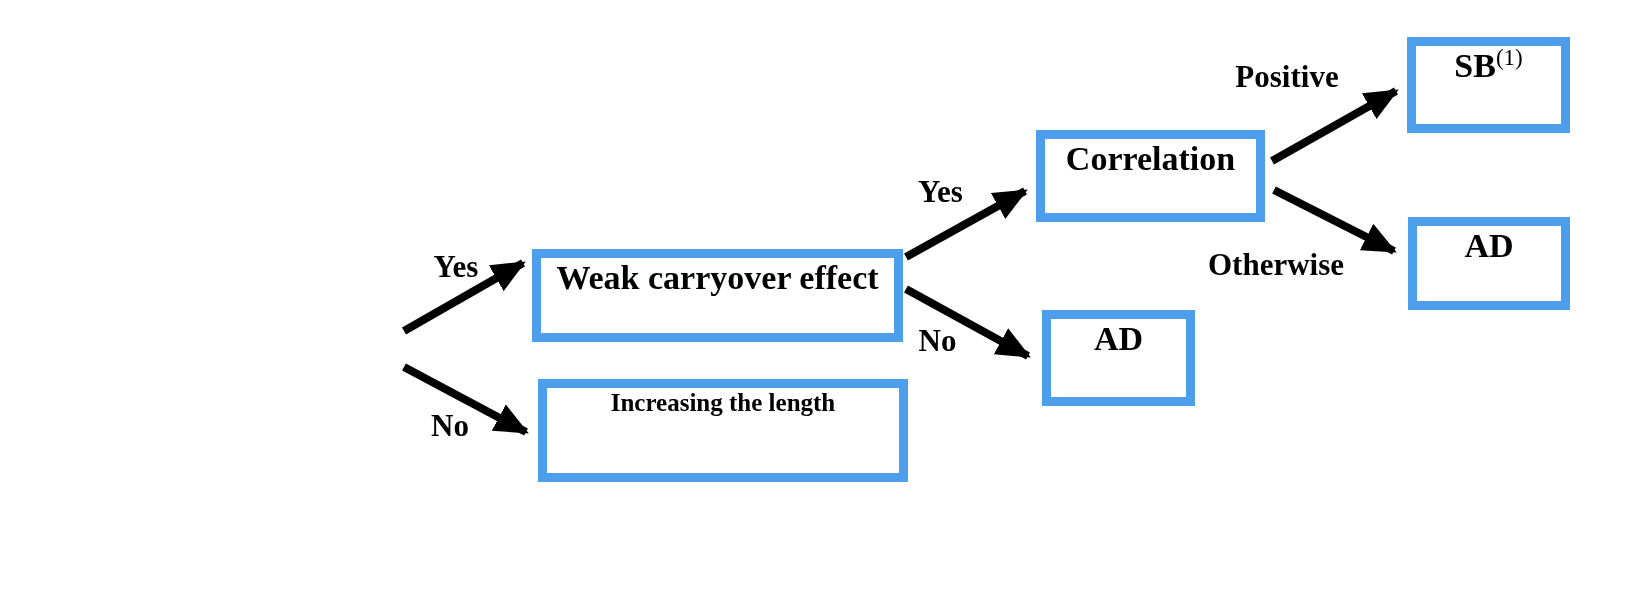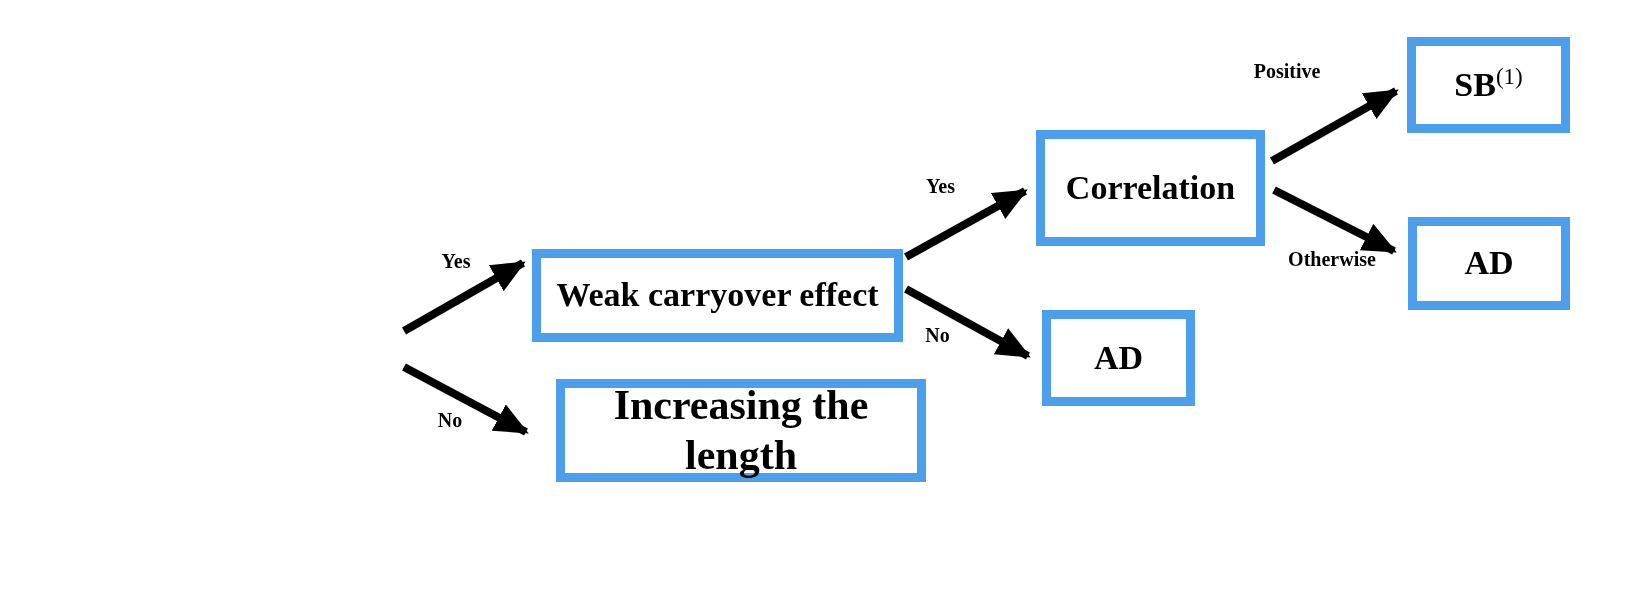--- a/index.html
+++ b/index.html
@@ -19,55 +19,55 @@
   }
   .arrows{position:absolute;left:0;top:0;width:1640px;height:594px;}
   .arrows line{stroke:var(--arrow);stroke-width:8;}
   #arrowhead path{fill:var(--arrow);}
   .node{
     position:absolute;
     box-sizing:border-box;
     border:9px solid var(--accent);
     background:var(--bg);
     display:flex;
-    align-items:center;
+    align-items:flex-start;
     justify-content:center;
     text-align:center;
     font-weight:bold;
     font-size:34px;
     line-height:1.18;
     white-space:nowrap;
   }
-  .node.wrap{white-space:normal;font-size:42px;margin-left:18px;}
+  .node.wrap{white-space:normal;font-size:25px;}
   .node sup{
     font-weight:normal;
     font-size:23px;
     vertical-align:super;
     line-height:0;
   }
   #node-markov      {left:32px;  top:304px; width:368px; height:99px;}
   #node-weak        {left:532px; top:217px; width:371px; height:93px;margin-top:32px;}
   #node-increase    {left:538px; top:379px; width:370px; height:103px;}
-  #node-correlation {left:1036px;top:130px; width:229px; height:116px;}
+  #node-correlation {left:1036px;top:130px; width:229px; height:92px;}
   #node-ad-mid      {left:1042px;top:310px; width:153px; height:96px;}
   #node-sb          {left:1407px;top:37px;  width:163px; height:96px;}
   #node-ad-right    {left:1408px;top:217px; width:162px; height:93px;}
   .edge-label{
     position:absolute;
     font-weight:bold;
-    font-size:20px;
+    font-size:31px;
     line-height:1;
     text-align:center;
   }
   #label-yes1      {left:428px; top:251px; width:56px;}
   #label-no1       {left:420px; top:410px; width:60px;}
   #label-yes2      {left:908px; top:176px; width:65px;}
   #label-no2       {left:905px; top:325px; width:65px;}
   #label-positive  {left:1222px;top:61px;  width:130px;}
-  #label-otherwise {left:1256px;top:249px; width:152px;}
+  #label-otherwise {left:1200px;top:249px; width:152px;}
 </style>
 </head>
 <body>
 
 <div class="canvas">
 
   <svg class="arrows" viewBox="0 0 1640 594" xmlns="http://www.w3.org/2000/svg">
     <defs>
       <marker id="arrowhead" markerUnits="userSpaceOnUse" markerWidth="34" markerHeight="30" viewBox="0 0 32 28" refX="29" refY="14" orient="auto">
         <path d="M0,0 L32,14 L0,28 Z"></path>

